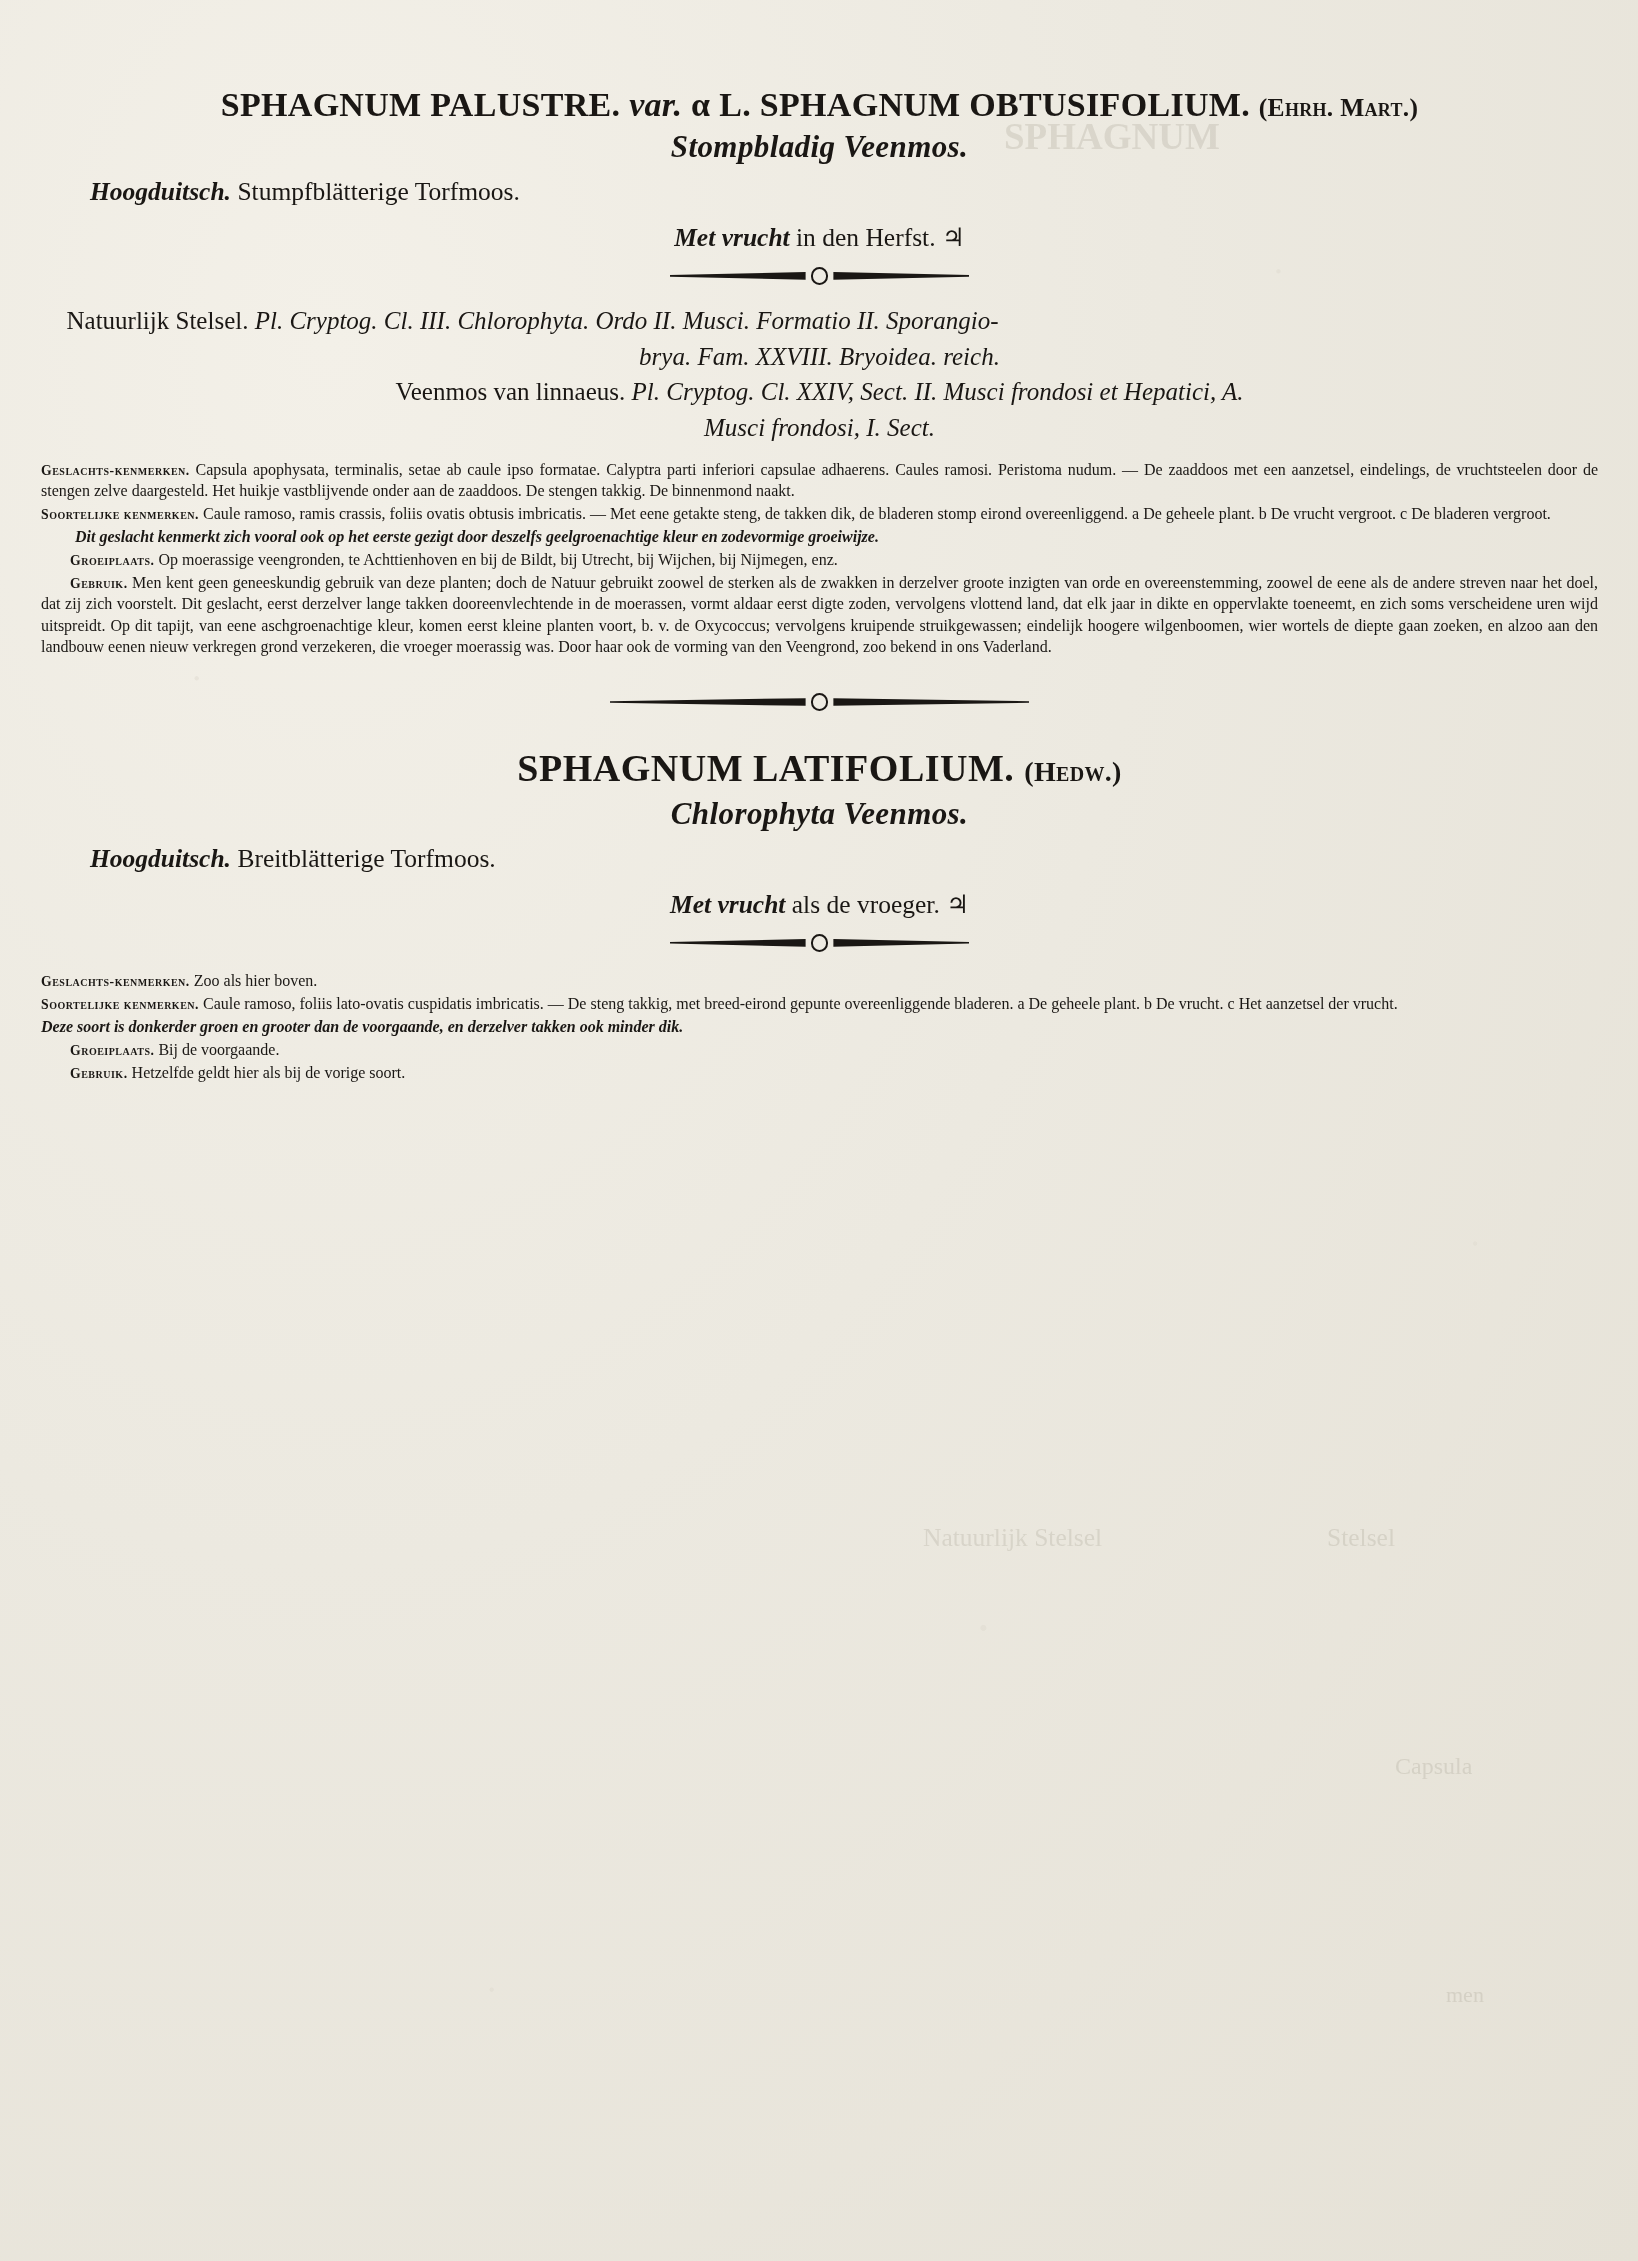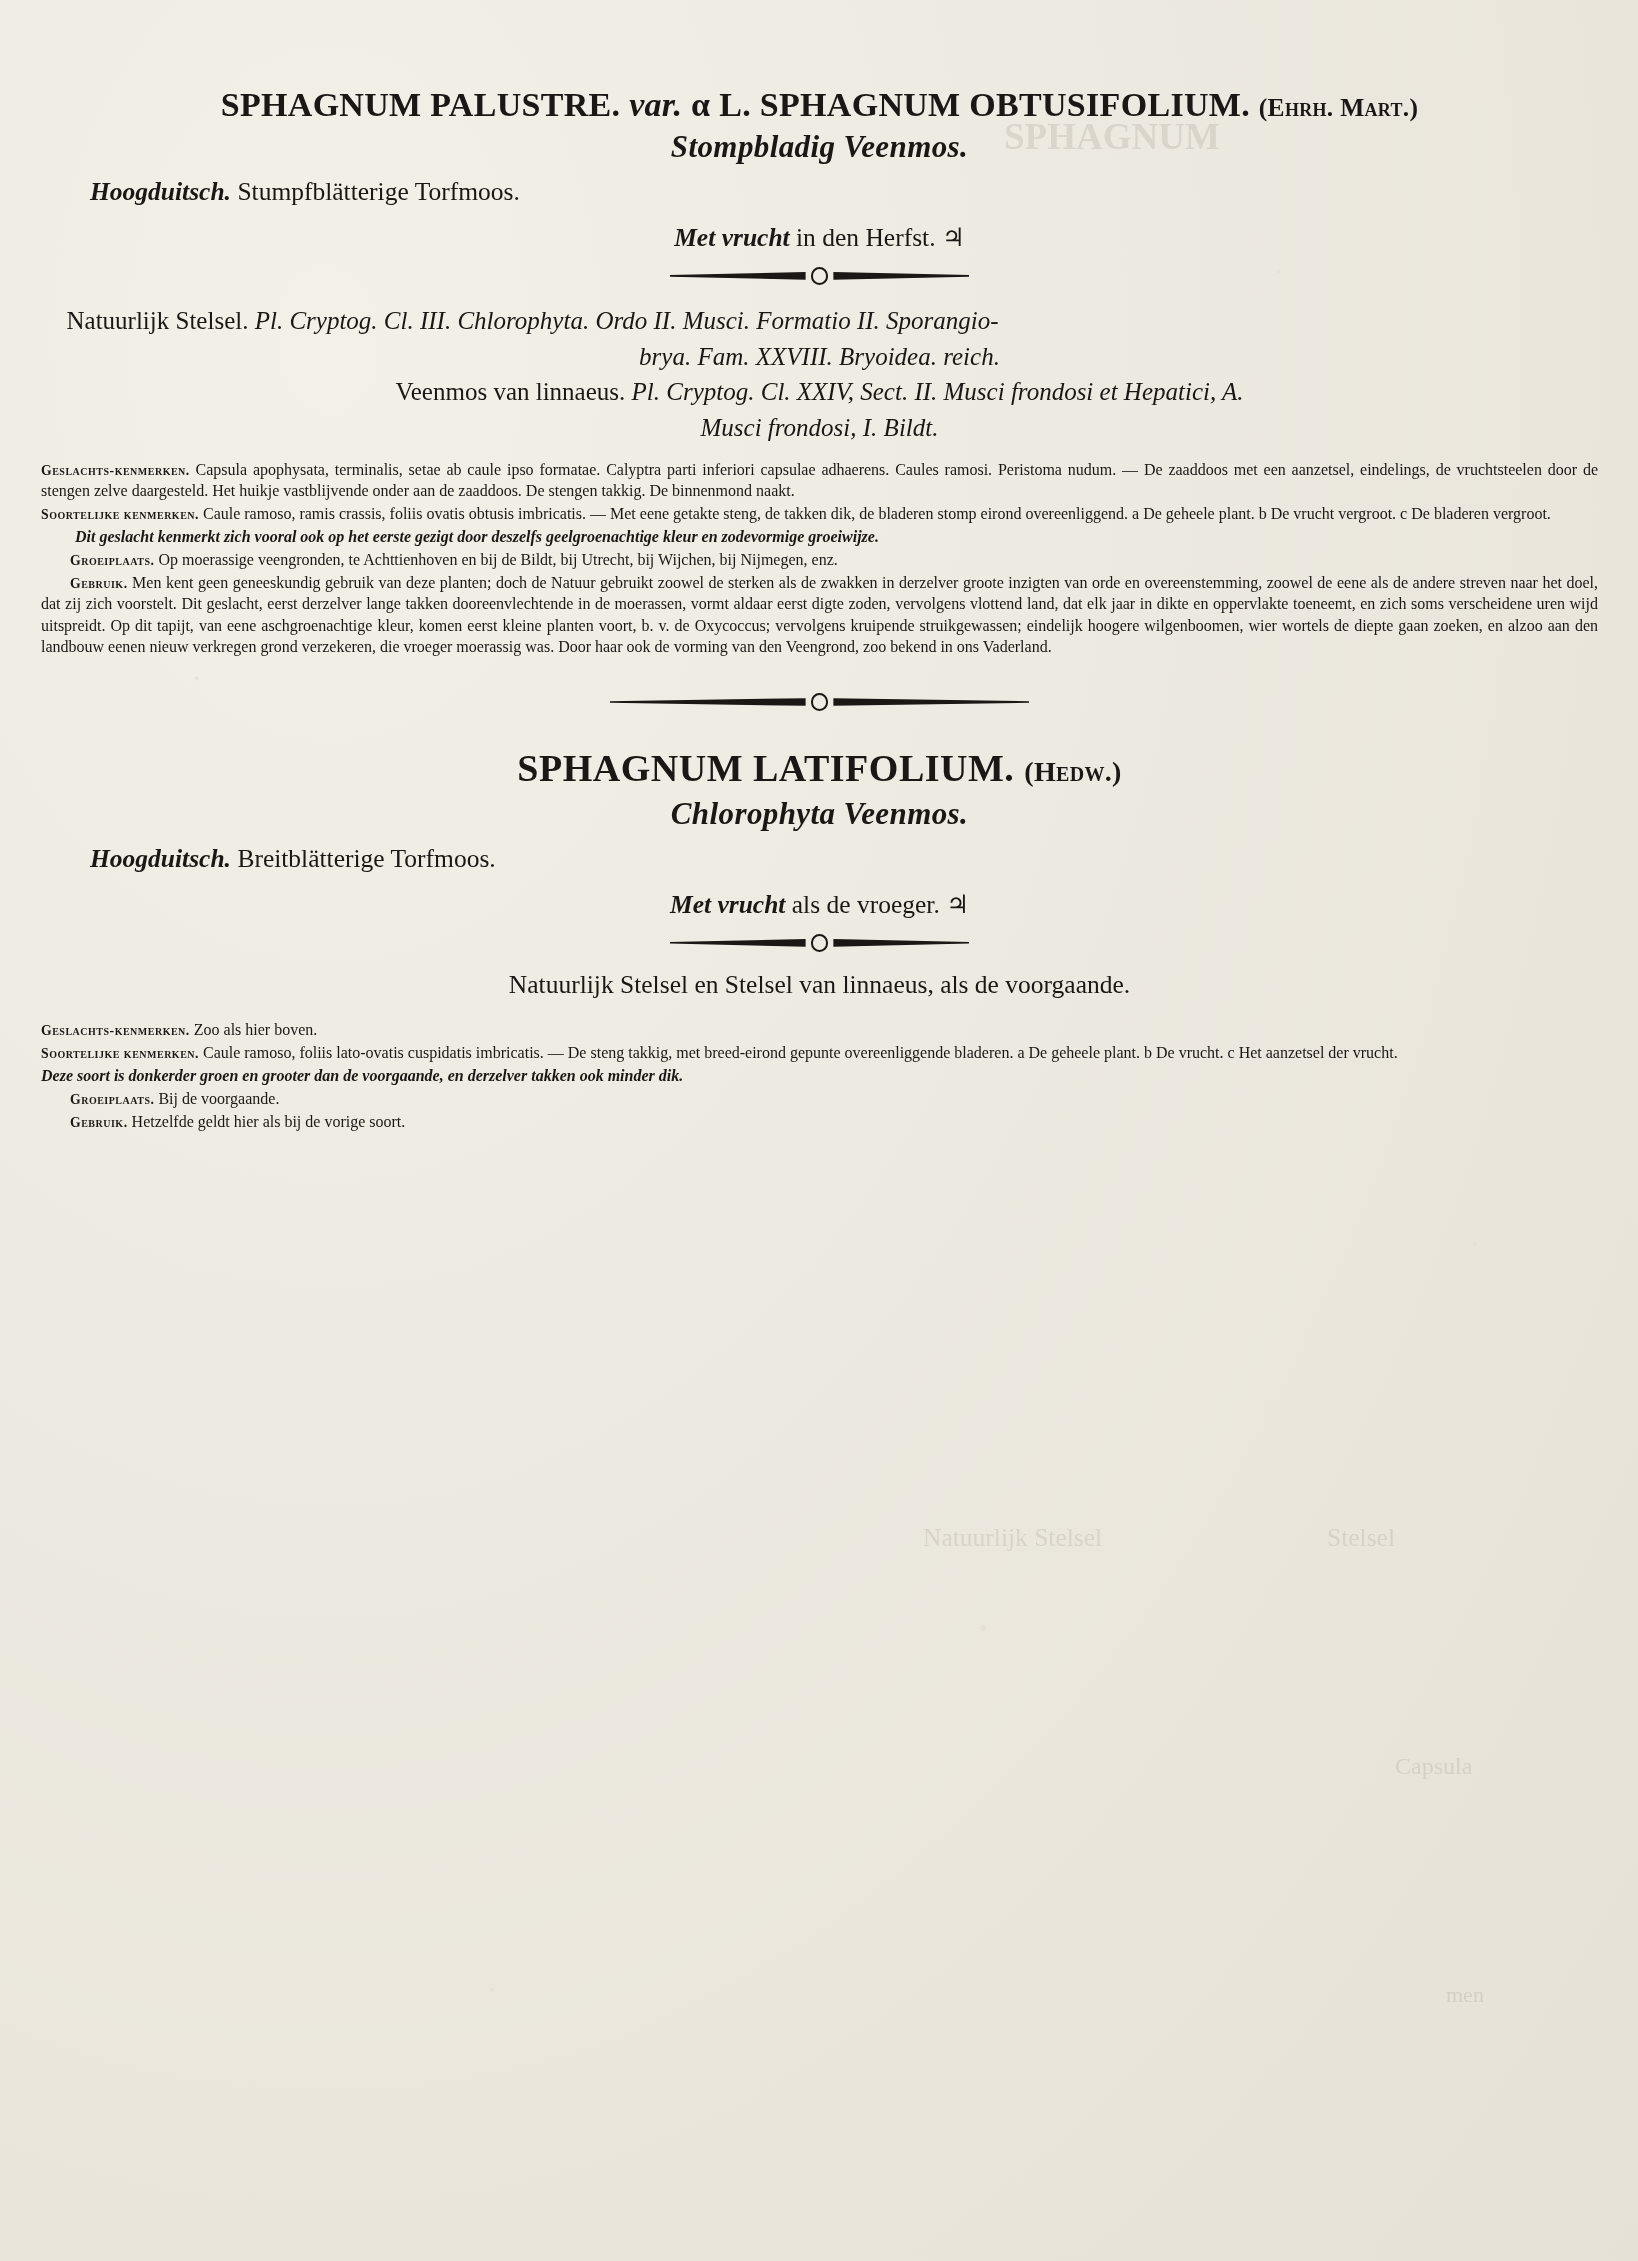--- a/index.html
+++ b/index.html
@@ -203,21 +203,21 @@
         <span class="it">Pl. Cryptog. Cl. III. Chlorophyta. Ordo II. Musci. Formatio II. Sporangio-</span>
       </div>
       <div class="row">
         <span class="it">brya. Fam. XXVIII. Bryoidea. reich.</span>
       </div>
       <div class="row">
         <span>Veenmos van linnaeus.</span>
         <span class="it">Pl. Cryptog. Cl. XXIV, Sect. II. Musci frondosi et Hepatici, A.</span>
       </div>
       <div class="row">
-        <span class="it">Musci frondosi, I. Bildt.</span>
+        <span class="it">Musci frondosi, I. Sect.</span>
       </div>
     </div>
 
     <p class="para noind">
       <span class="lead">Geslachts-kenmerken.</span>
       <span>Capsula apophysata, terminalis, setae ab caule ipso formatae. Calyptra parti inferiori capsulae adhaerens. Caules ramosi. Peristoma nudum. — De zaaddoos met een aanzetsel, eindelings, de vruchtsteelen door de stengen zelve daargesteld. Het huikje vastblijvende onder aan de zaaddoos. De stengen takkig. De binnenmond naakt.</span>
     </p>
 
     <p class="para noind">
       <span class="lead">Soortelijke kenmerken.</span>
@@ -259,21 +259,20 @@
       <span>als de vroeger.</span>
       <span>♃</span>
     </div>
 
     <div class="ornament">
       <span class="bar left"></span>
       <span class="dot"></span>
       <span class="bar right"></span>
     </div>
 
-    <div class="center-line">Natuurlijk Stelsel en Stelsel van linnaeus, als de voorgaande.</div>
 
     <p class="para noind">
       <span class="lead">Geslachts-kenmerken.</span>
       <span>Zoo als hier boven.</span>
     </p>
 
     <p class="para noind">
       <span class="lead">Soortelijke kenmerken.</span>
       <span>Caule ramoso, foliis lato-ovatis cuspidatis imbricatis. — De steng takkig, met breed-eirond gepunte overeenliggende bladeren. a De geheele plant. b De vrucht. c Het aanzetsel der vrucht.</span>
     </p>

